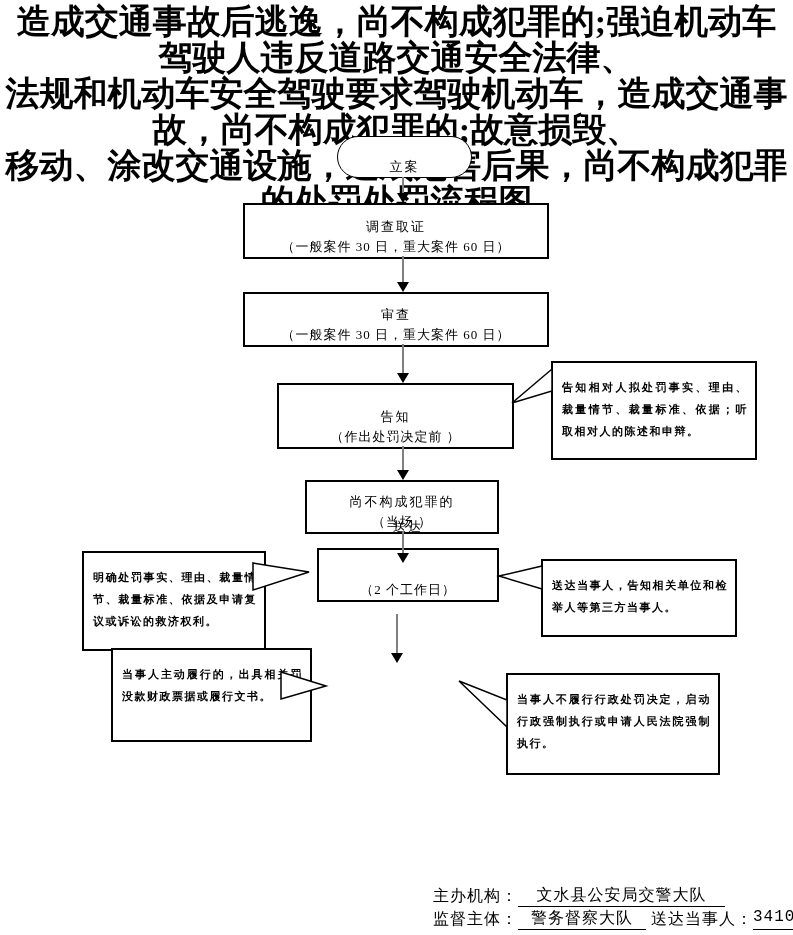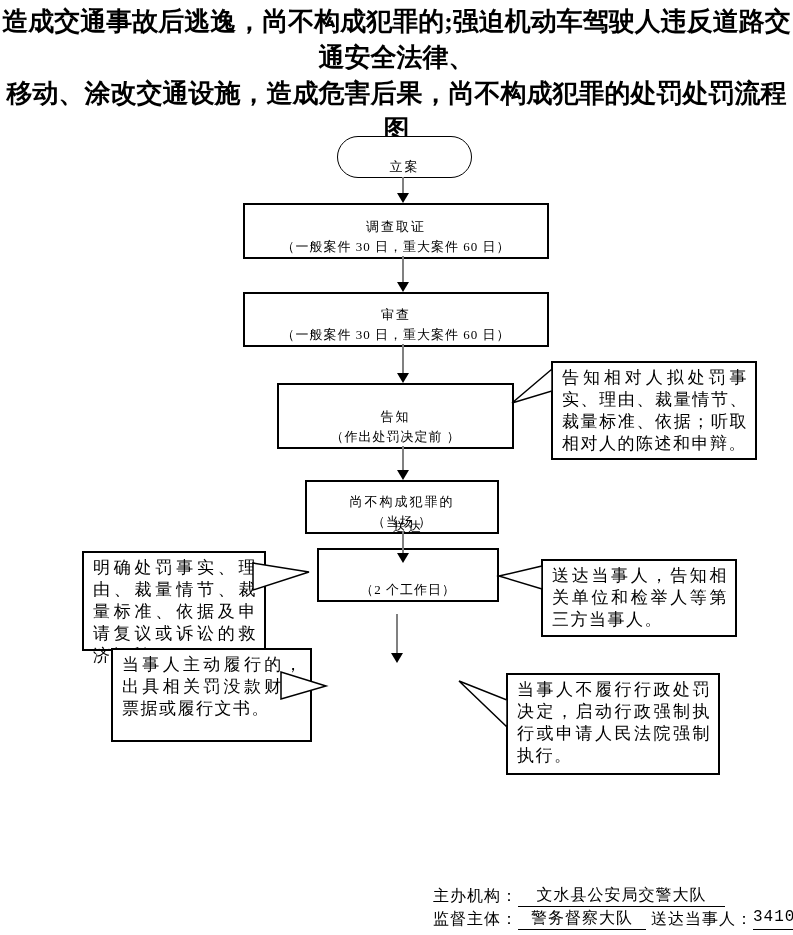--- a/index.html
+++ b/index.html
@@ -4,36 +4,36 @@
 <style>
   html,body{margin:0;padding:0;background:#ffffff;}
   #canvas{
     position:relative;width:793px;height:935px;background:#ffffff;
     font-family:"Liberation Serif","DejaVu Serif",serif;color:#000;
     overflow:hidden;
   }
   
   .doc-title{
     position:absolute;left:0;top:4px;width:793px;text-align:center;
-    font-weight:bold;font-size:26px;line-height:36px;letter-spacing:0px;
+    font-weight:bold;font-size:34px;line-height:36px;letter-spacing:0px;
     font-family:"Liberation Serif","DejaVu Serif",serif;
   }
   
   .node{
     position:absolute;border:2px solid #000;background:#fff;
     display:flex;flex-direction:column;align-items:center;justify-content:flex-end;
     font-size:13px;letter-spacing:2px;line-height:20px;text-align:center;
   }
   .stadium{border:1px solid #000;border-radius:22px;}
   .node .note{letter-spacing:1px;}
   
   .callout{
     position:absolute;border:2px solid #000;background:#fff;
-    font-size:17px;line-height:22px;letter-spacing:1.5px;
-    padding:4px 7px 0 9px;text-align:justify;box-sizing:border-box;
+    font-size:11px;line-height:22px;letter-spacing:1.5px;
+    padding:13px 7px 0 9px;text-align:justify;box-sizing:border-box;font-weight:bold;
   }
   
   #overlay{position:absolute;left:0;top:0;z-index:10;pointer-events:none;}
   
   .footer{
     position:absolute;left:433px;top:883px;font-size:16px;letter-spacing:1px;
     line-height:23px;white-space:nowrap;
   }
   .footer .row{height:23px;}
   .uline{
@@ -44,20 +44,21 @@
   .u-sup{width:128px;}
   .u-phone{width:64px;font-family:"Liberation Mono","DejaVu Sans Mono",monospace;letter-spacing:1px;}
 </style>
 </head>
 <body>
 
 <div id="canvas">
 
   <div class="doc-title">
     <div>造成交通事故后逃逸，尚不构成犯罪的;强迫机动车驾驶人违反道路交通安全法律、</div>
+    <div>法规和机动车安全驾驶要求驾驶机动车，造成交通事故，尚不构成犯罪的;故意损毁、</div>
     <div>移动、涂改交通设施，造成危害后果，尚不构成犯罪的处罚处罚流程图</div>
   </div>
 
   <div class="node stadium" style="left:337px;top:136px;width:133px;height:40px;">
     <span>立案</span>
   </div>
 
   <div class="node" style="left:243px;top:203px;width:302px;height:52px;">
     <span>调查取证</span>
     <span class="note">（一般案件 30 日，重大案件 60 日）</span>

